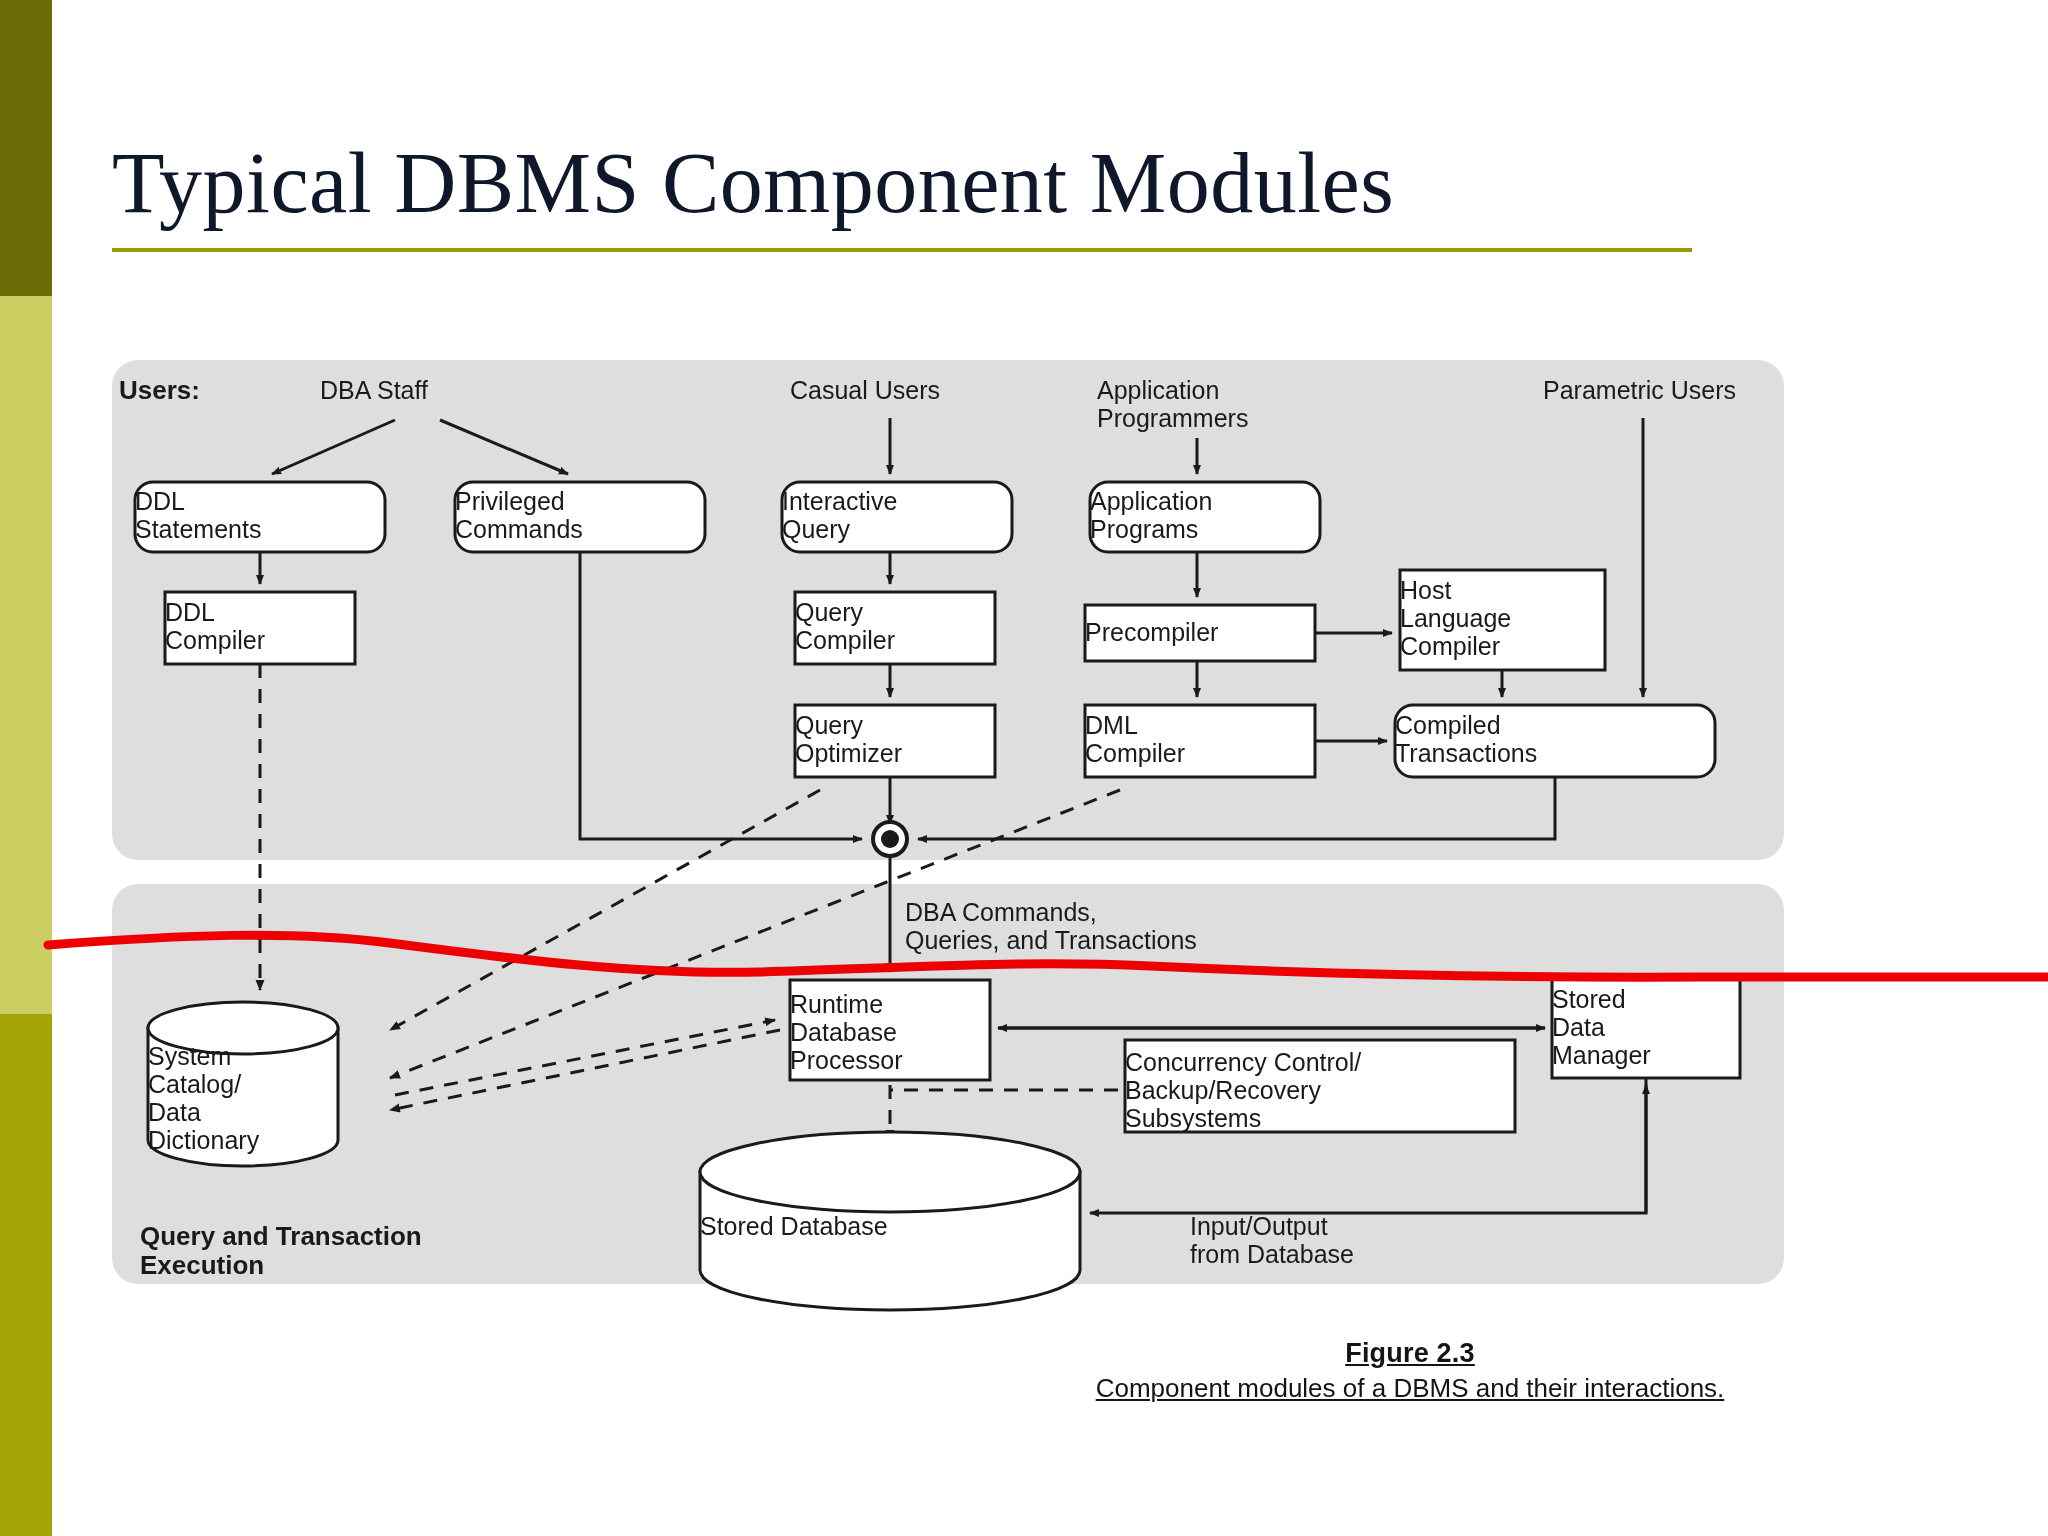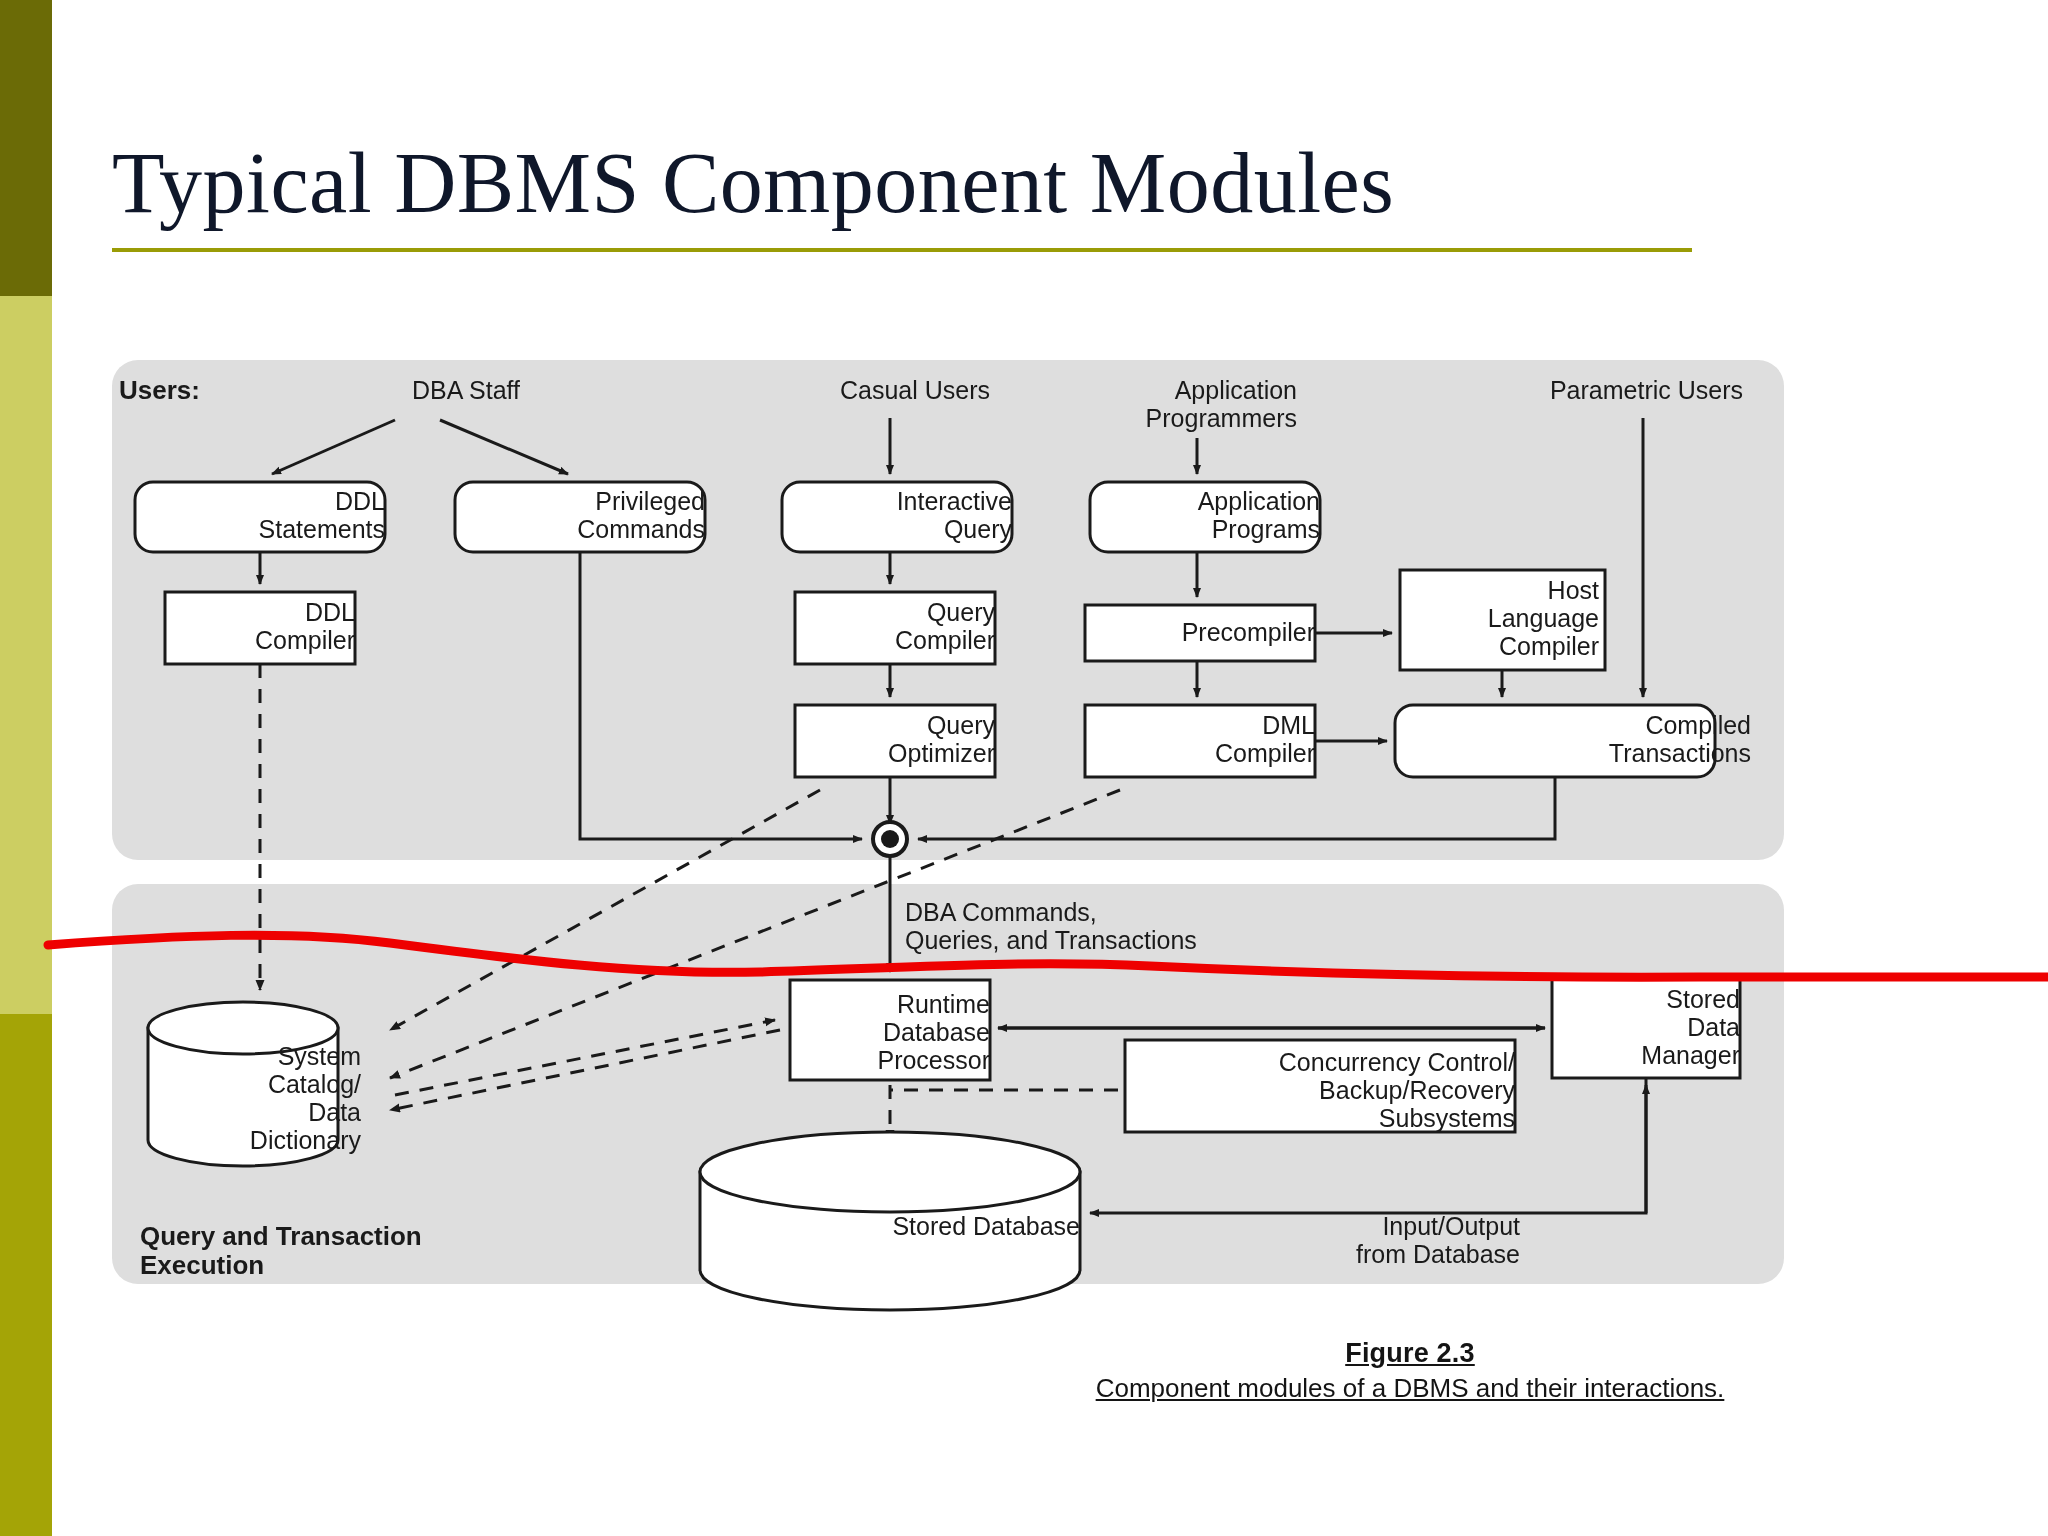--- a/index.html
+++ b/index.html
@@ -34,21 +34,21 @@
 
   
   #figure{position:absolute;left:0;top:0;width:2048px;height:1536px;}
   #figure svg{position:absolute;left:0;top:0;}
 
   
   .lbl{
     position:absolute;
     color:#1a1a1a;
     font-family:"Liberation Sans", sans-serif;
-    text-align:right;
+    text-align:left;
     line-height:1.12;
     white-space:pre-line;
     pointer-events:none;
   }
   .lbl.box{font-size:25px;}
   .lbl.userlbl{font-size:25px;}
   .lbl.bold{font-weight:bold;font-size:26px;}
   .lbl.left{text-align:left;}
 
   

